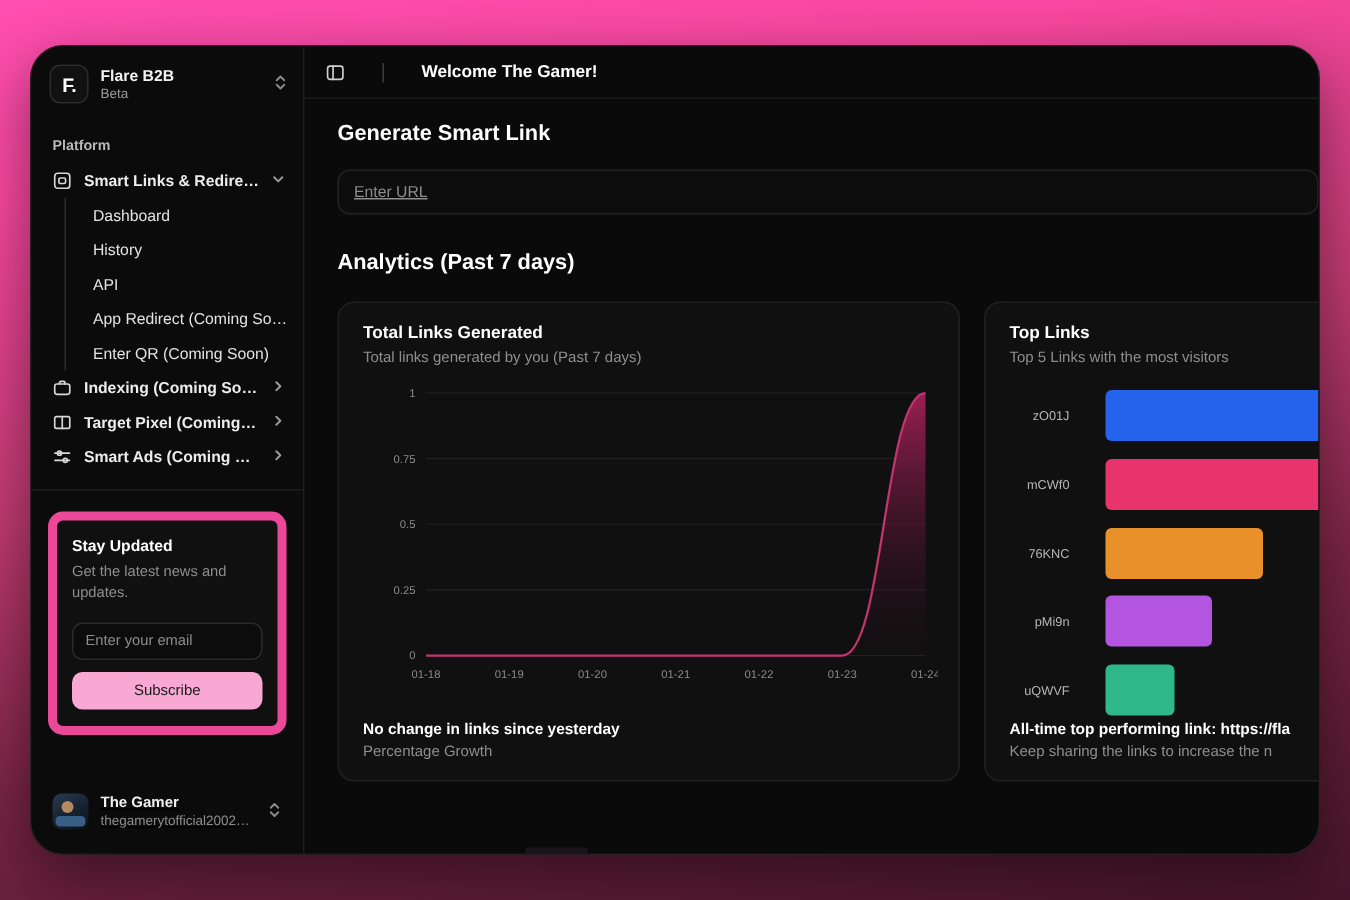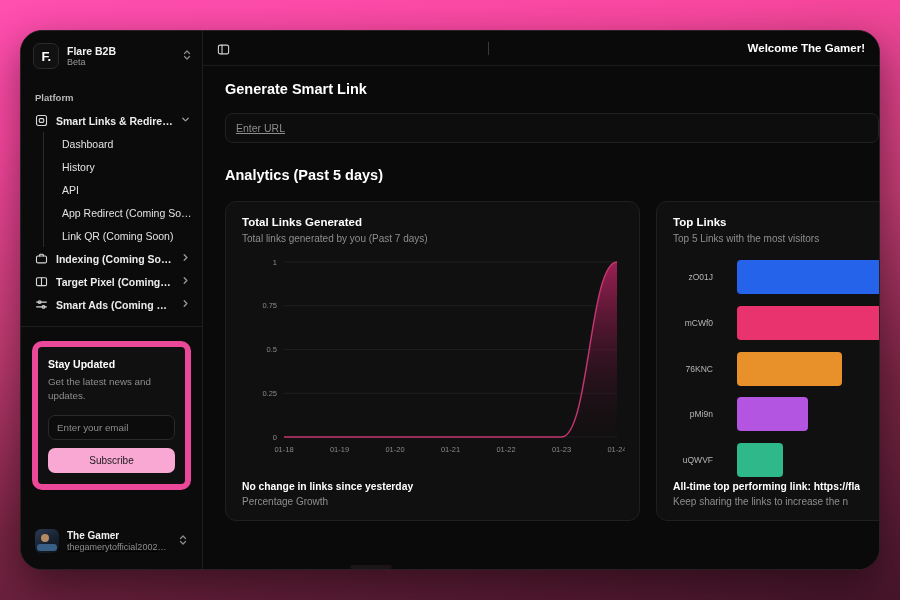--- a/index.html
+++ b/index.html
@@ -142,21 +142,20 @@
   .user-name { color: #f0f0f0; font-size: 10px; font-weight: bold; }
   .user-mail { color: #8d8d8d; font-size: 9px; overflow: hidden; text-overflow: ellipsis; white-space: nowrap; }
 
   
   #main { flex: 1 1 auto; min-width: 0; display: flex; flex-direction: column; background: #0a0a0a; }
   #topbar {
     height: 35px; flex: 0 0 35px;
     display: flex; align-items: center; gap: 25px;
     padding: 0 14px;
     border-bottom: 1px solid #1b1b1b;
-    justify-content: space-between;
   }
   #topbar .panel-ico { width: 13px; height: 13px; color: #d0d0d0; display: block; }
   .tb-sep { width: 1px; height: 13px; background: #3a3a3a; }
   #welcome-title { color: #fff; font-size: 11.5px; font-weight: bold; }
 
   #content { flex: 1 1 auto; padding: 15px 0 0 22px; overflow: hidden; }
   .section-title { color: #fff; font-size: 14.5px; font-weight: bold; }
   #url-input {
     margin-top: 16px; height: 30px; width: 100%;
     background: #0d0d0d; border: 1px solid #222; border-radius: 8px;
@@ -233,21 +232,21 @@
               <path d="M1.8 3.2 4.5 5.9 7.2 3.2"></path>
             </svg>
         </span>
       </div>
 
       <div class="subnav">
         <div class="subnav-item">Dashboard</div>
         <div class="subnav-item">History</div>
         <div class="subnav-item">API</div>
         <div class="subnav-item">App Redirect (Coming So…</div>
-        <div class="subnav-item">Link QR (Coming Soon)</div>
+        <div class="subnav-item">Enter QR (Coming Soon)</div>
       </div>
 
       <div class="nav-item">
         <span class="nv-ico">
           <svg viewBox="0 0 14 14" fill="none" stroke="currentColor" stroke-width="1.2" stroke-linecap="round">
             <rect x="1.6" y="4.3" width="10.8" height="7.4" rx="1.6"></rect>
             <path d="M5 4.3V3.4a1 1 0 0 1 1-1h2a1 1 0 0 1 1 1v.9"></path>
           </svg>
         </span>
         <span class="nv-label">Indexing (Coming Soon)</span>
@@ -324,21 +323,21 @@
         </svg>
       </span>
       <span class="tb-sep"></span>
       <span id="welcome-title">Welcome The Gamer!</span>
     </div>
 
     <div id="content">
       <div class="section-title">Generate Smart Link</div>
       <input id="url-input" type="text" placeholder="Enter URL" style="">
 
-      <div class="section-title" id="analytics-title">Analytics (Past 5 days)</div>
+      <div class="section-title" id="analytics-title">Analytics (Past 7 days)</div>
 
       <div id="cards-row">
 
         <div class="card" id="card-total">
           <div class="card-title">Total Links Generated</div>
           <div class="card-sub">Total links generated by you (Past 7 days)</div>
           <div class="card-body">
             <svg id="line-chart" width="383" height="205" viewBox="0 0 383 205">
                 <defs>
                   <linearGradient id="areaGrad" x1="0" y1="0" x2="0" y2="1">

